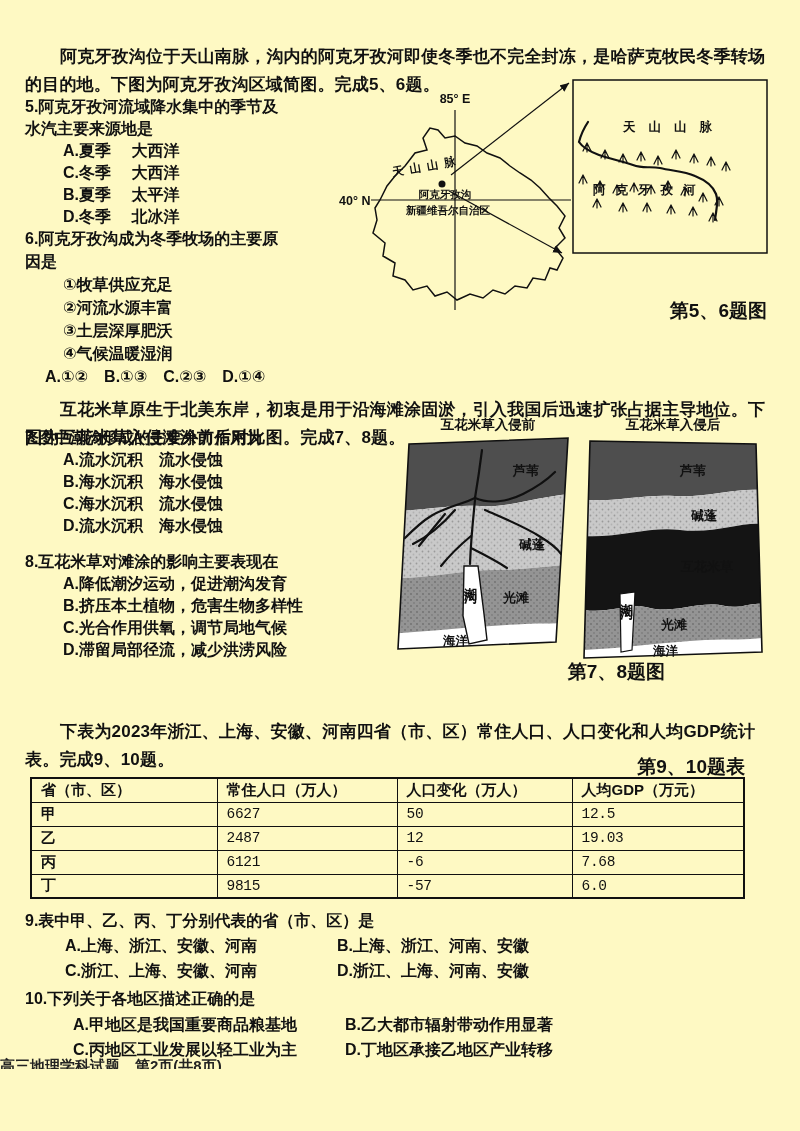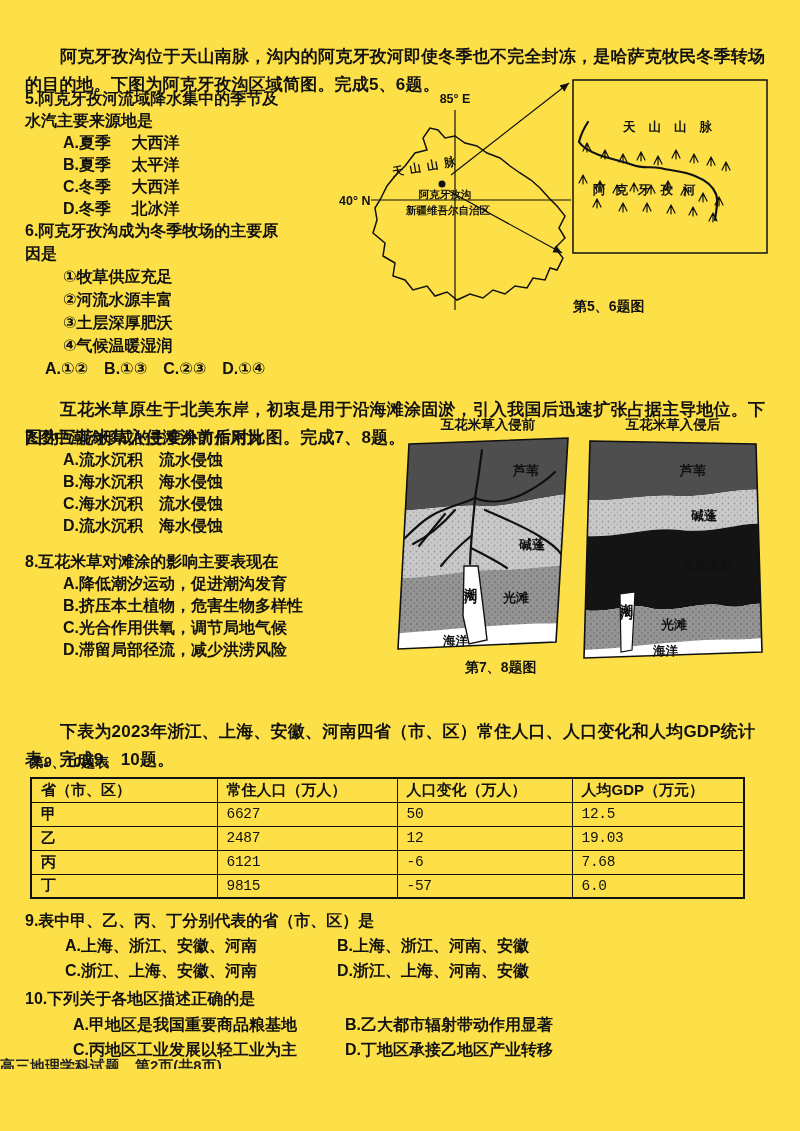--- a/index.html
+++ b/index.html
@@ -1,27 +1,27 @@
 <!DOCTYPE html>
 <html><head>
 <meta charset="utf-8">
 <style>
   html,body{margin:0;padding:0;background:#e8e8e8;}
-  .page{position:relative;width:800px;height:1131px;background:#fde047;overflow:hidden;
+  .page{position:relative;width:800px;height:1131px;background:#fef9c3;overflow:hidden;
         font-family:"Liberation Sans","DejaVu Sans",sans-serif;color:#111;}
   .page *{box-sizing:border-box;}
   .para{position:absolute;left:25px;width:748px;font-size:17px;line-height:28px;
         text-indent:35px;font-weight:600;letter-spacing:.2px;}
   .qblock{position:absolute;left:25px;font-size:16px;line-height:22px;font-weight:600;}
-  .stem-narrow{max-width:268px;}
+  .stem-narrow{max-width:268px;margin-top:8px;}
   .opt{padding-left:38px;}
   .item{padding-left:38px;line-height:23px;}
   .answers{display:flex;gap:16px;padding-left:20px;line-height:24px;}
   .optgrid{display:grid;grid-template-columns:272px auto;padding-left:40px;line-height:25px;}
-  .caption{position:absolute;text-align:left;font-size:14px;font-weight:700;}
+  .caption{position:absolute;text-align:right;font-size:19px;font-weight:700;}
   .ptable{position:absolute;left:30px;top:777px;width:715px;border-collapse:collapse;
           border:2px solid #111;font-size:15px;font-weight:600;table-layout:fixed;}
   .ptable td{border:1px solid #111;height:24px;padding:0 0 0 9px;vertical-align:middle;}
   .ptable td.num{font-family:"Liberation Mono","DejaVu Sans Mono",monospace;
                  font-size:14.5px;font-weight:400;letter-spacing:-.3px;}
   .figsvg{position:absolute;}
   .figsvg text{font-family:"Liberation Sans","DejaVu Sans",sans-serif;font-weight:700;fill:#111;}
   .ln{stroke:#111;stroke-width:1.2;}
   .outline{fill:none;stroke:#111;stroke-width:1.5;}
   .t12{font-size:12.5px;} .t11{font-size:11.5px;} .t10{font-size:10.5px;} .t13{font-size:13px;} .t135{font-size:13.5px;}
@@ -35,22 +35,22 @@
 </head>
 <body>
 
 <div class="page">
 
   <p class="para" style="top:26px">阿克牙孜沟位于天山南脉，沟内的阿克牙孜河即使冬季也不完全封冻，是哈萨克牧民冬季转场的目的地。下图为阿克牙孜沟区域简图。完成5、6题。</p>
 
   <div class="qblock" style="top:88px;width:340px">
     <div class="stem-narrow">5.阿克牙孜河流域降水集中的季节及水汽主要来源地是</div>
     <div class="opt">A.夏季　 大西洋</div>
+    <div class="opt">C.冬季　 大西洋</div>
     <div class="opt">B.夏季　 太平洋</div>
-    <div class="opt">C.冬季　 大西洋</div>
     <div class="opt">D.冬季　 北冰洋</div>
   </div>
 
   <div class="qblock" style="top:219px;width:340px;line-height:23px">
     <div class="stem-narrow">6.阿克牙孜沟成为冬季牧场的主要原因是</div>
     <div class="item">①牧草供应充足</div>
     <div class="item">②河流水源丰富</div>
     <div class="item">③土层深厚肥沃</div>
     <div class="item">④气候温暖湿润</div>
     <div class="answers">

